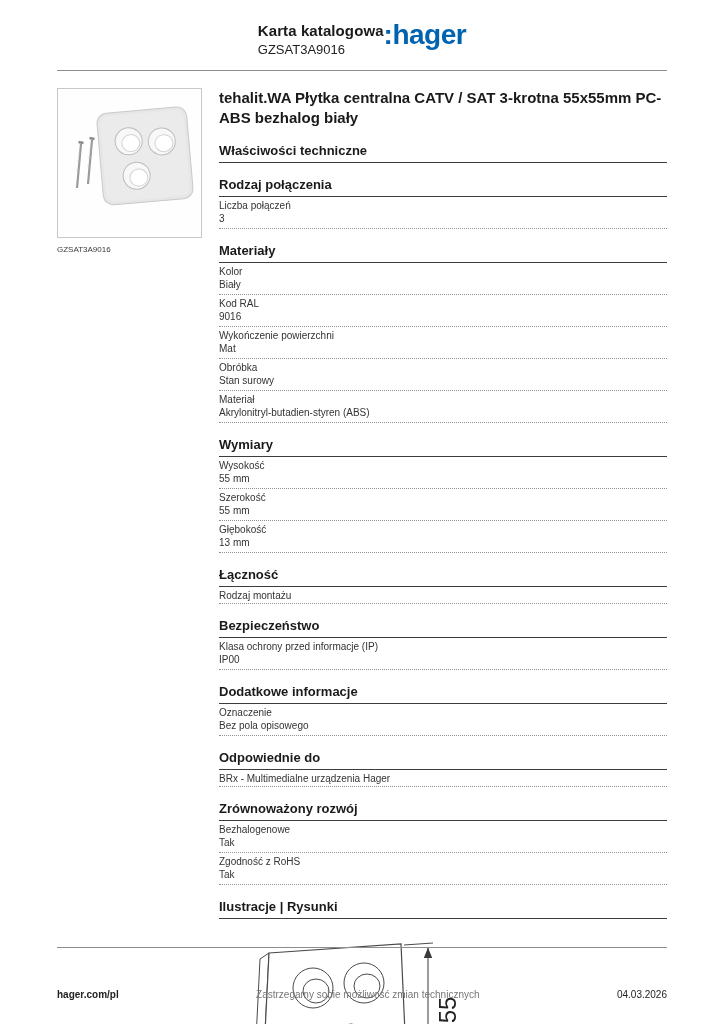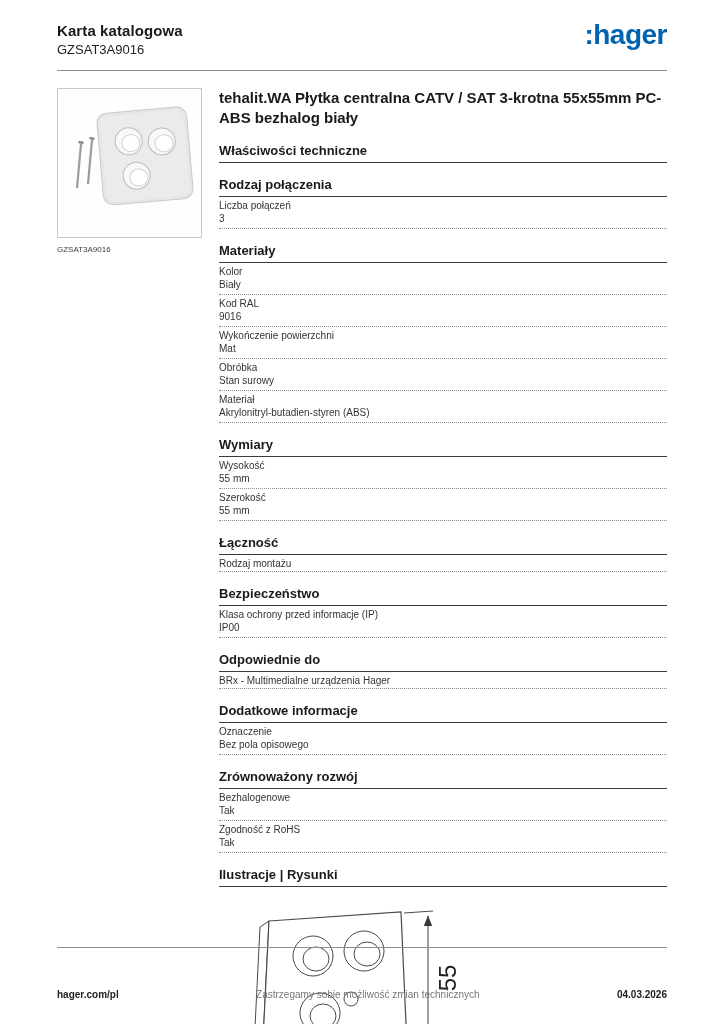--- a/index.html
+++ b/index.html
@@ -4,21 +4,21 @@
 <style>
   * { margin:0; padding:0; box-sizing:border-box; }
   html,body { background:#ffffff; }
   body {
     width:724px; height:1024px; position:relative; overflow:hidden;
     font-family:"Liberation Sans", sans-serif; color:#1a1a1a;
   }
   .page { padding:22px 57px 0 57px; }
 
   
-  .header { display:flex; justify-content:space-between; align-items:flex-start; }
+  .header { display:flex; justify-content:center; align-items:flex-start; }
   .title-block h1 { font-size:15px; font-weight:bold; letter-spacing:0.1px; }
   .ref { font-size:13px; margin-top:3px; color:#222; }
   .logo { font-size:28px; font-weight:bold; color:#0063b0; line-height:0.9; letter-spacing:-0.5px; }
   .header-rule { border:none; border-top:1px solid #8d8d8d; margin-top:13px; }
 
   
   .content { display:flex; margin-top:17px; gap:17px; }
   .left-col { width:145px; flex:none; }
   .photo-box {
     width:145px; height:150px; border:1px solid #c8c8c8; background:#fefefe;
@@ -41,21 +41,21 @@
 
   
   .drawing { margin-top:12px; padding-left:4px; }
 
   
   footer { position:absolute; left:57px; right:57px; bottom:24px; }
   .footer-rule { border:none; border-top:1px solid #8d8d8d; margin-bottom:9px; }
   .footer-row { display:flex; justify-content:space-between; align-items:baseline; font-size:10px; }
   .footer-left { font-weight:bold; color:#222; }
   .footer-center { color:#767676; }
-  .footer-right { font-weight:bold; color:#222;margin-top:32px; }
+  .footer-right { font-weight:normal; color:#222;margin-top:32px; }
 </style>
 </head>
 <body>
 
 <div class="page">
 
   <div class="header">
     <div class="title-block">
       <h1>Karta katalogowa</h1>
       <div class="ref">GZSAT3A9016</div>
@@ -137,46 +137,50 @@
           <section class="sec">
             <div class="sec-title">Wymiary</div>
             <div class="row">
               <span class="lab">Wysokość</span>
               <span class="val">55 mm</span>
             </div>
             <div class="row">
               <span class="lab">Szerokość</span>
               <span class="val">55 mm</span>
             </div>
+            <div class="row">
+              <span class="lab">Głębokość</span>
+              <span class="val">13 mm</span>
+            </div>
           </section>
           <section class="sec">
             <div class="sec-title">Łączność</div>
             <div class="row">
               <span class="lab">Rodzaj montażu</span>
             </div>
           </section>
           <section class="sec">
             <div class="sec-title">Bezpieczeństwo</div>
             <div class="row">
               <span class="lab">Klasa ochrony przed informacje (IP)</span>
               <span class="val">IP00</span>
             </div>
           </section>
           <section class="sec">
+            <div class="sec-title">Dodatkowe informacje</div>
+            <div class="row">
+              <span class="lab">Oznaczenie</span>
+              <span class="val">Bez pola opisowego</span>
+            </div>
+          </section>
+          <section class="sec">
             <div class="sec-title">Odpowiednie do</div>
             <div class="row">
               <span class="lab">BRx - Multimedialne urządzenia Hager</span>
               <span class="val"></span>
-            </div>
-          </section>
-          <section class="sec">
-            <div class="sec-title">Dodatkowe informacje</div>
-            <div class="row">
-              <span class="lab">Oznaczenie</span>
-              <span class="val">Bez pola opisowego</span>
             </div>
           </section>
           <section class="sec">
             <div class="sec-title">Zrównoważony rozwój</div>
             <div class="row">
               <span class="lab">Bezhalogenowe</span>
               <span class="val">Tak</span>
             </div>
             <div class="row">
               <span class="lab">Zgodność z RoHS</span>

